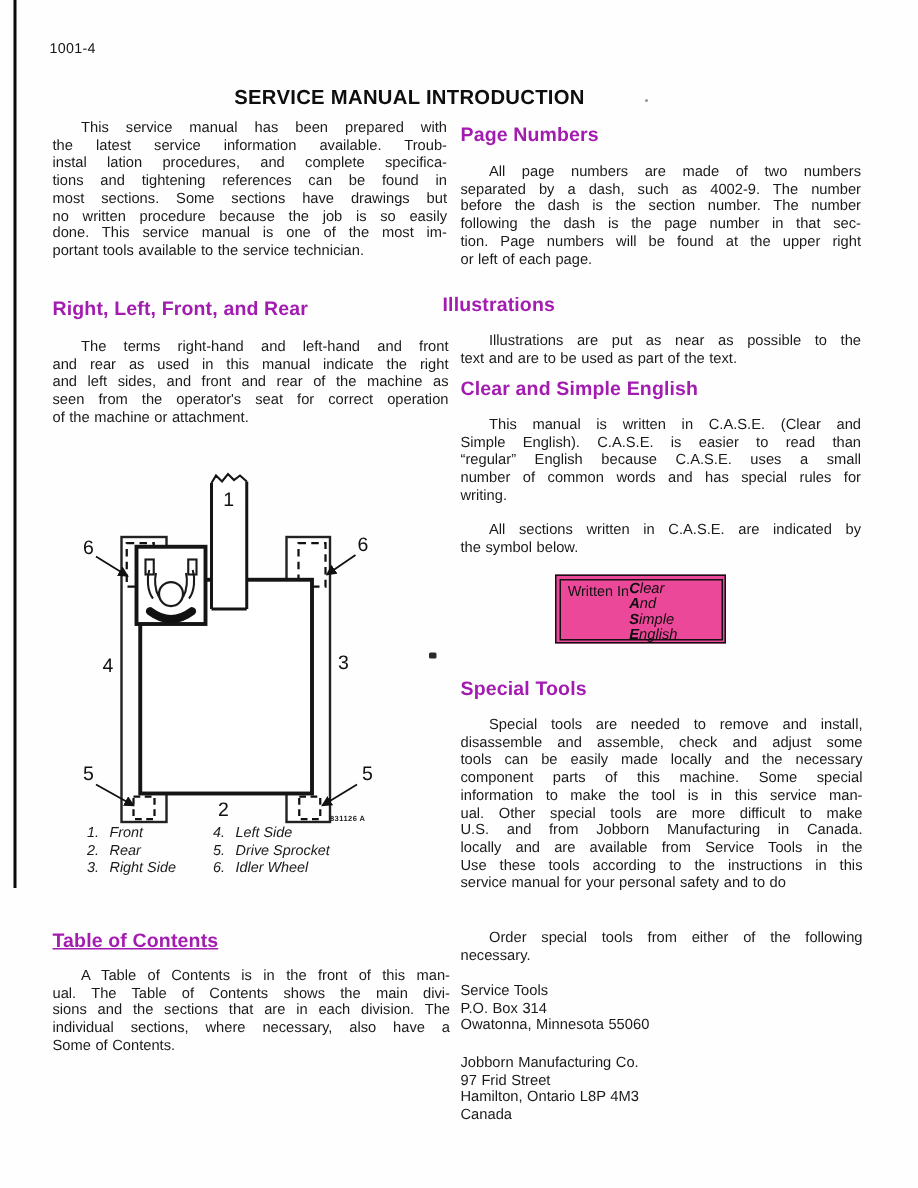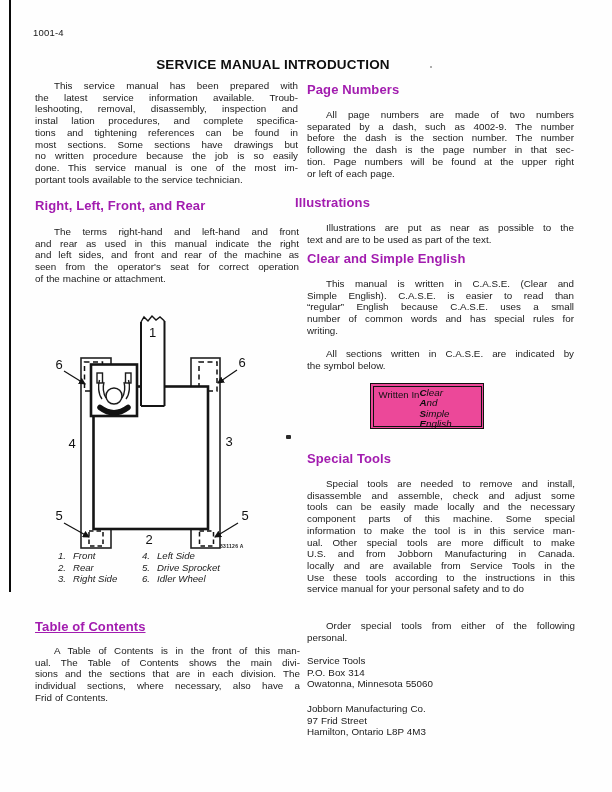--- a/index.html
+++ b/index.html
@@ -41,21 +41,20 @@
   <div class="artifact" style="left:9px;top:0;width:2px;height:592px;"></div>
   <div class="speck" style="left:286px;top:435px;width:5px;height:4px;"></div>
   <div class="speck" style="left:430px;top:66px;width:2px;height:2px;opacity:.5;"></div>
 
   <div id="pageno">1001-4</div>
   <div id="title">SERVICE MANUAL INTRODUCTION</div>
 
   <div class="par just ind" style="left:35px;top:80px;width:263px;">
       <div class="tl">This service manual has been prepared with</div>
       <div class="tl">the latest service information available. Troub-</div>
-      <div class="tl">leshooting, removal, disassembly, inspection and</div>
       <div class="tl">instal lation procedures, and complete specifica-</div>
       <div class="tl">tions and tightening references can be found in</div>
       <div class="tl">most sections. Some sections have drawings but</div>
       <div class="tl">no written procedure because the job is so easily</div>
       <div class="tl">done. This service manual is one of the most im-</div>
       <div class="tl">portant tools available to the service technician.</div>
     </div>
 
   <div class="hdg" style="left:35px;top:198px;">Right, Left, Front, and Rear</div>
   <div class="par just ind" style="left:35px;top:226px;width:264px;">
@@ -149,21 +148,21 @@
         <span>Idler Wheel</span>
       </div>
   </div>
 
   <div class="hdg" style="left:35px;top:619px;text-decoration:underline;">Table of Contents</div>
   <div class="par just ind" style="left:35px;top:645px;width:265px;">
       <div class="tl">A Table of Contents is in the front of this man-</div>
       <div class="tl">ual. The Table of Contents shows the main divi-</div>
       <div class="tl">sions and the sections that are in each division. The</div>
       <div class="tl">individual sections, where necessary, also have a</div>
-      <div class="tl">Frid of Contents.</div>
+      <div class="tl">Some of Contents.</div>
     </div>
 
   <div class="hdg" style="left:307px;top:82px;">Page Numbers</div>
   <div class="par just ind" style="left:307px;top:109px;width:267px;">
       <div class="tl">All page numbers are made of two numbers</div>
       <div class="tl">separated by a dash, such as 4002-9. The number</div>
       <div class="tl">before the dash is the section number. The number</div>
       <div class="tl">following the dash is the page number in that sec-</div>
       <div class="tl">tion. Page numbers will be found at the upper right</div>
       <div class="tl">or left of each page.</div>
@@ -208,27 +207,28 @@
       <div class="tl">component parts of this machine. Some special</div>
       <div class="tl">information to make the tool is in this service man-</div>
       <div class="tl">ual. Other special tools are more difficult to make</div>
       <div class="tl">U.S. and from Jobborn Manufacturing in Canada.</div>
       <div class="tl">locally and are available from Service Tools in the</div>
       <div class="tl">Use these tools according to the instructions in this</div>
       <div class="tl">service manual for your personal safety and to do</div>
     </div>
   <div class="par just ind" style="left:307px;top:620px;width:268px;">
       <div class="tl">Order special tools from either of the following</div>
-      <div class="tl">personal.</div>
+      <div class="tl">necessary.</div>
     </div>
 
   <div class="par" style="left:307px;top:655px;width:268px;">
       <div class="tl">Service Tools</div>
       <div class="tl">P.O. Box 314</div>
       <div class="tl">Owatonna, Minnesota 55060</div>
     </div>
   <div class="par" style="left:307px;top:703px;width:268px;">
       <div class="tl">Jobborn Manufacturing Co.</div>
       <div class="tl">97 Frid Street</div>
       <div class="tl">Hamilton, Ontario L8P 4M3</div>
+      <div class="tl">Canada</div>
     </div>
 
 </div>
 
 </body></html>

